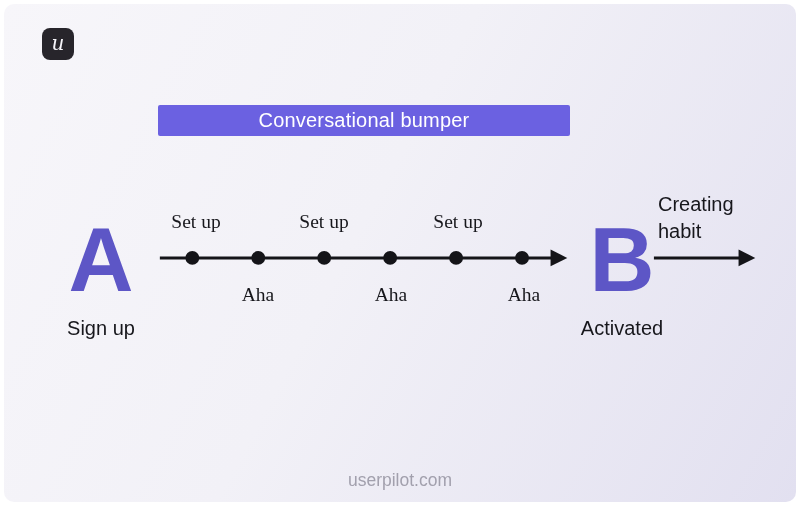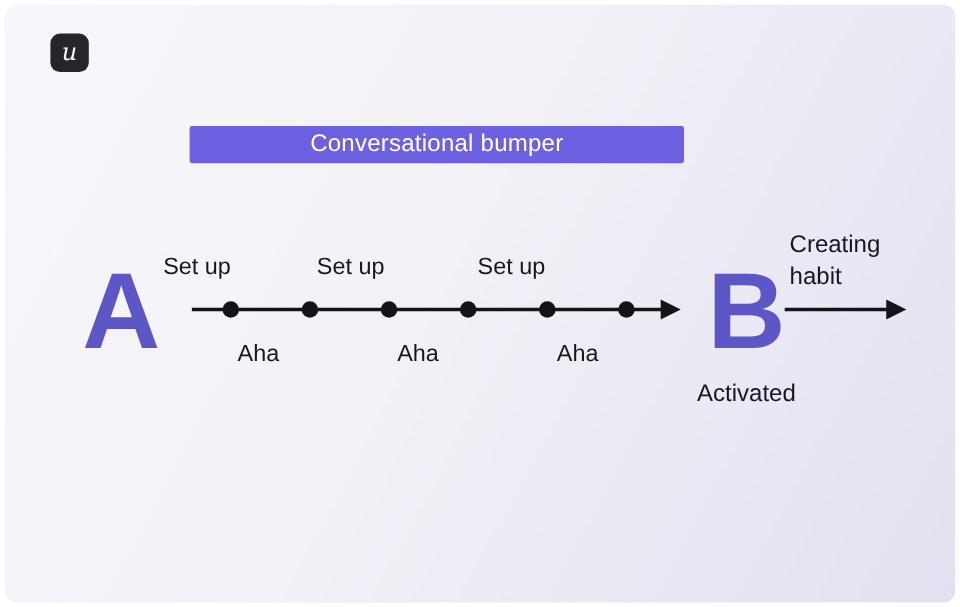--- a/index.html
+++ b/index.html
@@ -80,24 +80,25 @@
     text-align: center;
     color: #17171c;
     font-size: 20px;
     line-height: 24px;
   }
   .caption-signup { left: 32px; top: 312px; }
   .caption-activated { left: 553px; top: 312px; }
   .milestone-label {
     position: absolute;
     width: 120px;
-    text-align: left;
+    text-align: center;
     color: #17171c;
     font-size: 19.5px;
     line-height: 24px;
+    font-family: Liberation Serif, serif;
   }
   .row-above { top: 206px; }
   .row-below { top: 279px; }
   .m-0 { left: 132px; }
   .m-1 { left: 194px; }
   .m-2 { left: 260px; }
   .m-3 { left: 327px; }
   .m-4 { left: 394px; }
   .m-5 { left: 460px; }
   .next-step {
@@ -138,28 +139,30 @@
       <polygon points="744,249.5 761,258 744,266.5" fill="#141418"></polygon>
     </svg>
 
     <div class="logo">
       <span>u</span>
     </div>
 
     <div class="bumper bumper-top">Conversational bumper</div>
 
     <div class="letter letter-a">A</div>
+    <div class="caption caption-signup">Sign up</div>
 
     <div class="milestone-label row-above m-0">Set up</div>
     <div class="milestone-label row-below m-1">Aha</div>
     <div class="milestone-label row-above m-2">Set up</div>
     <div class="milestone-label row-below m-3">Aha</div>
     <div class="milestone-label row-above m-4">Set up</div>
     <div class="milestone-label row-below m-5">Aha</div>
 
     <div class="letter letter-b">B</div>
     <div class="caption caption-activated">Activated</div>
 
     <div class="next-step">Creating habit</div>
 
 
+    <div class="watermark">userpilot.com</div>
   </div>
 </div>
 
 </body></html>

